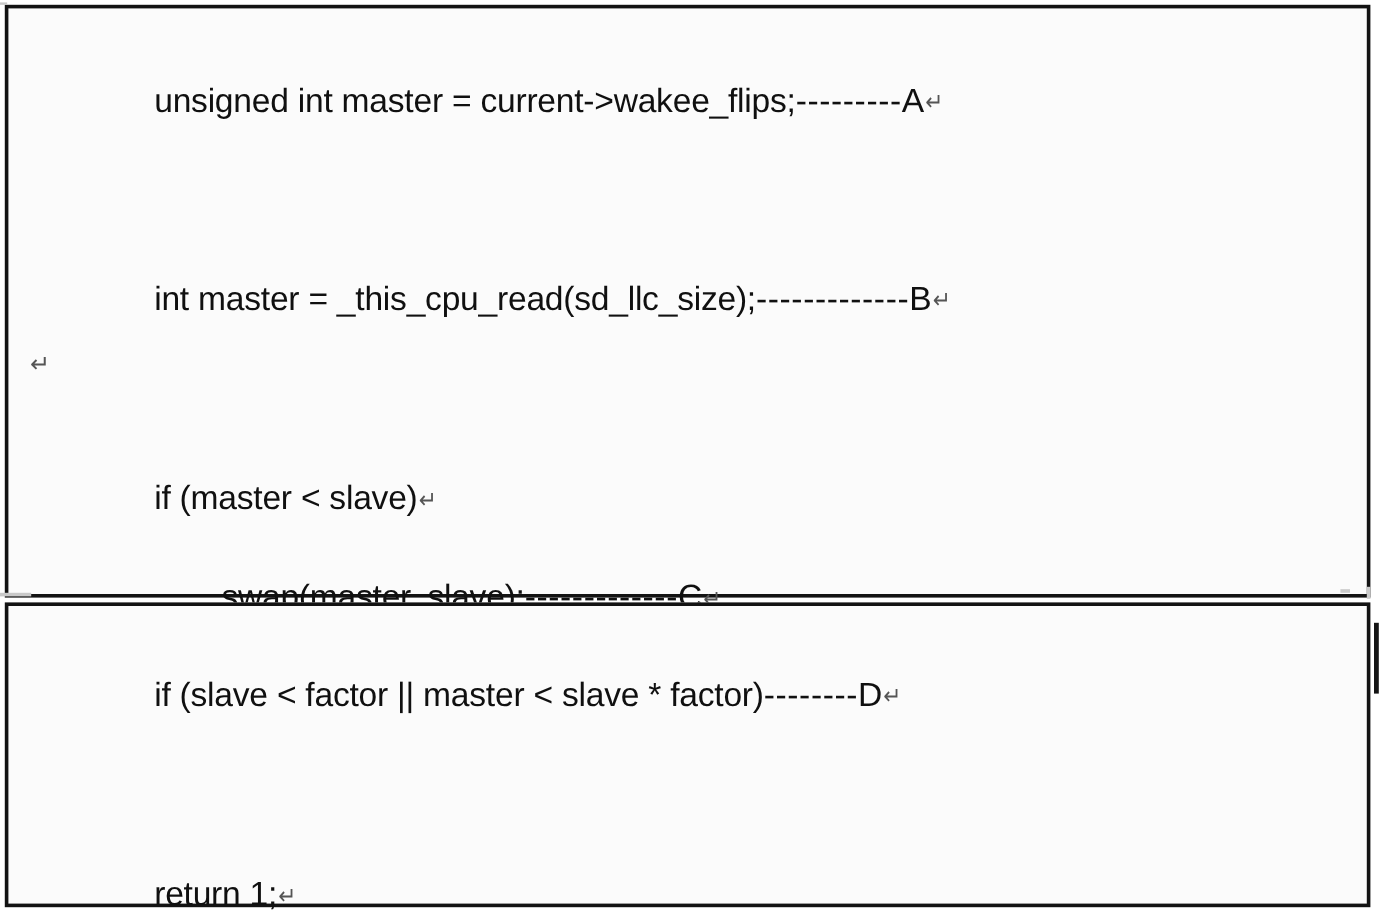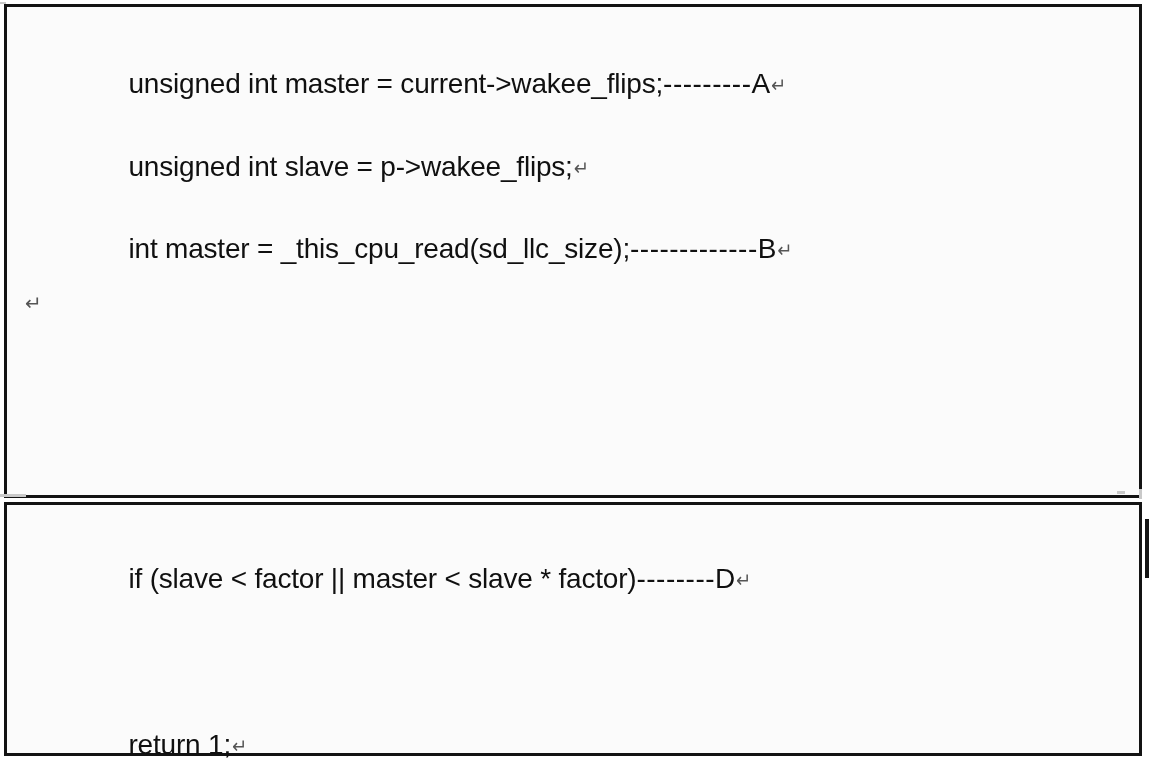--- a/index.html
+++ b/index.html
@@ -115,31 +115,34 @@
 <body>
 
 <div id="page">
 
   <div class="textbox" id="box-top">
 
     <div class="code-line indent-0" style="top:32px;">
       <span class="txt">unsigned int master = current-&gt;wakee_flips;</span><span class="dashes">---------</span><span class="tag">A</span><span class="cr">↵</span>
     </div>
 
-    <div class="code-line indent-0" style="top:115px;">
-      <span class="txt">unsigned int slave = p-&gt;wakee_flips;</span><span class="dashes"></span><span class="tag"></span><span class="cr">↵</span>
-    </div>
 
     <div class="code-line indent-0" style="top:197px;">
       <span class="txt">int master = _this_cpu_read(sd_llc_size);</span><span class="dashes">-------------</span><span class="tag">B</span><span class="cr">↵</span>
     </div>
 
     <div class="cr-standalone" style="left:18px; top:284px;">↵</div>
 
+    <div class="code-line indent-0" style="top:363px;">
+      <span class="txt">if (master &lt; slave)</span><span class="dashes"></span><span class="tag"></span><span class="cr">↵</span>
+    </div>
 
+    <div class="code-line indent-1" style="top:446px;">
+      <span class="txt">swap(master, slave);</span><span class="dashes">-------------</span><span class="tag">C</span><span class="cr">↵</span>
+    </div>
   </div>
 
   <div class="textbox" id="box-bottom">
 
     <div class="code-line indent-0" style="top:29px;">
       <span class="txt">if (slave &lt; factor || master &lt; slave * factor)</span><span class="dashes">--------</span><span class="tag">D</span><span class="cr">↵</span>
     </div>
 
 
     <div class="code-line indent-0" style="top:195px;">

